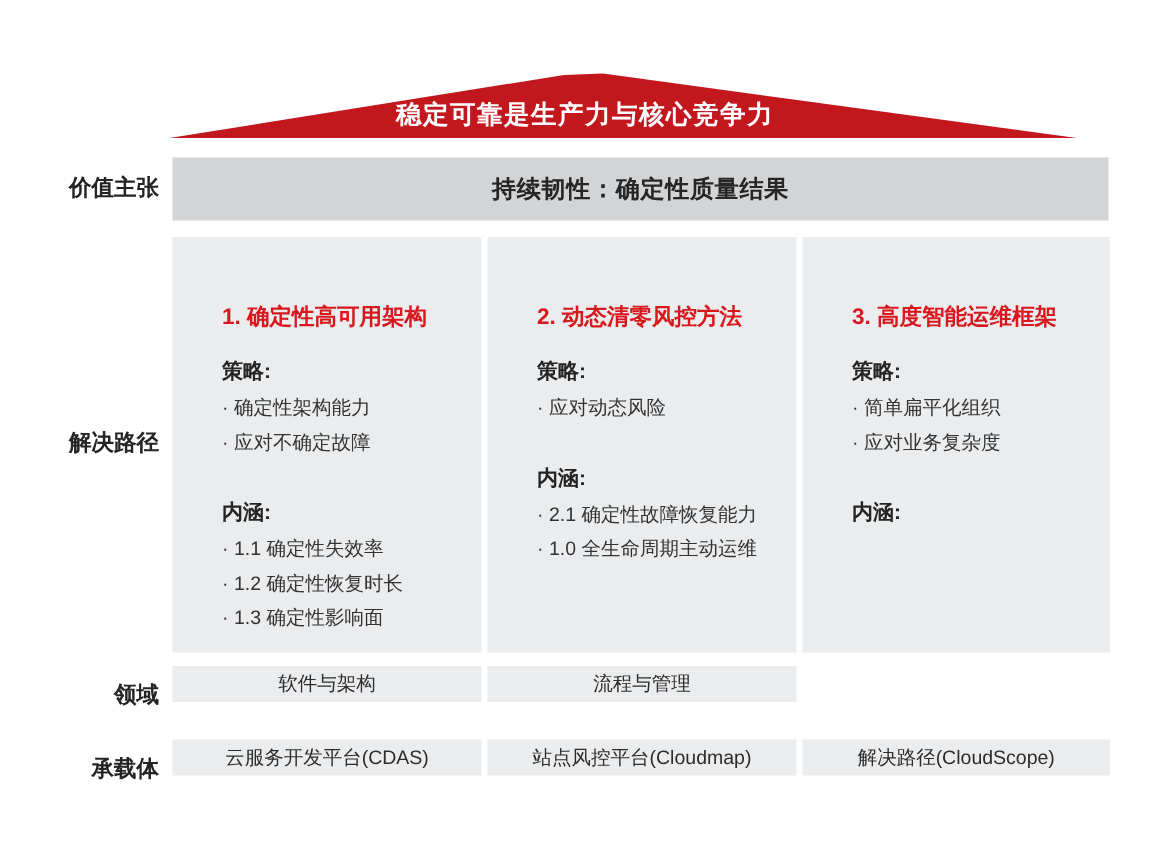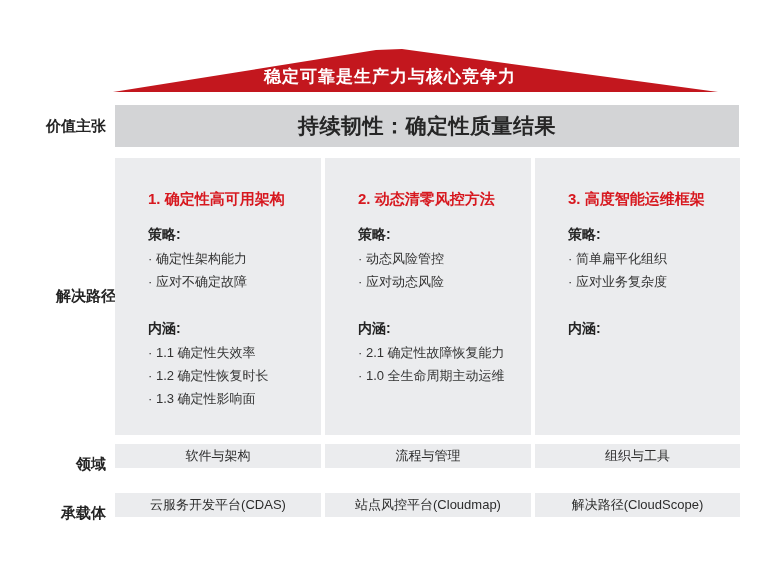--- a/index.html
+++ b/index.html
@@ -14,33 +14,33 @@
   .roof-text{
     position:absolute;left:0;width:554px;bottom:4px;text-align:center;
     color:#ffffff;font-weight:bold;font-size:17px;letter-spacing:1px;white-space:nowrap;
   }
   
   .side-label{
     position:absolute;left:0;width:106px;text-align:right;
     font-weight:bold;font-size:15px;color:#242424;line-height:18px;white-space:nowrap;
   }
   .label-value{top:117px;}
-  .label-solutions{top:287px;padding-left:10px;}
+  .label-solutions{top:287px;}
   .label-domain{top:455px;}
   .label-carrier{top:504px;}
   
   .bar{
     position:absolute;left:115px;top:105px;width:624px;height:42px;
     background:var(--bar-bg,#d3d4d6);display:flex;align-items:center;justify-content:center;
-    font-weight:bold;font-size:21px;color:#262626;letter-spacing:0.5px;
+    font-weight:bold;font-size:16px;color:#262626;letter-spacing:0.5px;
   }
   
   .sol-box{
     position:absolute;top:158px;height:277px;background:var(--box-bg,#ebecee);
-    box-sizing:border-box;padding:31px 14px 0 33px;
+    box-sizing:border-box;padding:44px 14px 0 33px;
   }
   .c1{left:115px;width:206px;}
   .c2{left:325px;width:206px;}
   .c3{left:535px;width:205px;}
   .sol-title{
     color:var(--title-red,#d7181f);font-weight:bold;font-size:15px;line-height:20px;
     margin:0 0 16px 0;white-space:nowrap;
   }
   .sol-heading{font-weight:bold;font-size:14px;color:#242424;line-height:18px;margin:0 0 4px 0;}
   .sol-heading.gap{margin-top:26px;}
@@ -80,38 +80,36 @@
     <div class="sol-item">· 应对不确定故障</div>
     <div class="sol-heading gap">内涵:</div>
     <div class="sol-item">· 1.1 确定性失效率</div>
     <div class="sol-item">· 1.2 确定性恢复时长</div>
     <div class="sol-item">· 1.3 确定性影响面</div>
   </div>
 
   <div class="sol-box c2">
     <div class="sol-title">2. 动态清零风控方法</div>
     <div class="sol-heading">策略:</div>
-    <div class="sol-item">· 动态风险管控</div>
     <div class="sol-item">· 应对动态风险</div>
     <div class="sol-heading gap">内涵:</div>
     <div class="sol-item">· 2.1 确定性故障恢复能力</div>
     <div class="sol-item">· 1.0 全生命周期主动运维</div>
   </div>
 
   <div class="sol-box c3">
     <div class="sol-title">3. 高度智能运维框架</div>
     <div class="sol-heading">策略:</div>
     <div class="sol-item">· 简单扁平化组织</div>
     <div class="sol-item">· 应对业务复杂度</div>
     <div class="sol-heading gap">内涵:</div>
   </div>
 
   <div class="side-label label-domain">领域</div>
   <div class="cell row-domain c1">软件与架构</div>
   <div class="cell row-domain c2">流程与管理</div>
-  <div class="cell row-domain c3">组织与工具</div>
 
   <div class="side-label label-carrier">承载体</div>
   <div class="cell row-carrier c1">云服务开发平台(CDAS)</div>
   <div class="cell row-carrier c2">站点风控平台(Cloudmap)</div>
   <div class="cell row-carrier c3">解决路径(CloudScope)</div>
 
 </div>
 
 </body></html>

